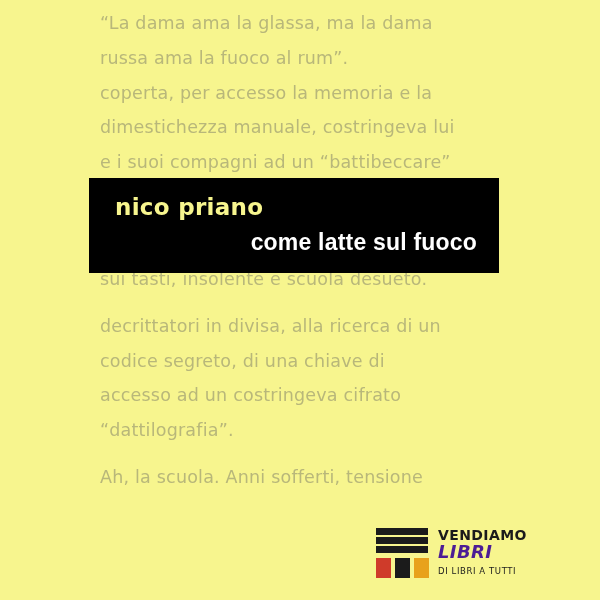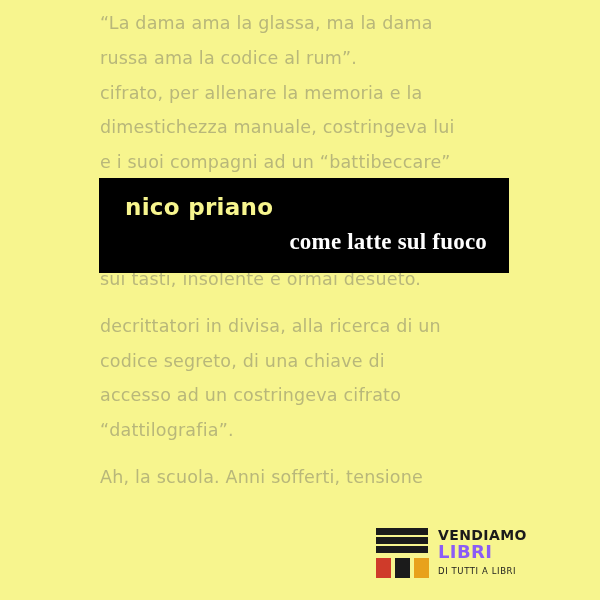--- a/index.html
+++ b/index.html
@@ -35,21 +35,21 @@
     letter-spacing: 0.2px;
     font-family: "DejaVu Sans", sans-serif;
   }
   .bg-text p {
     margin: 0 0 4px 0;
   }
 
   
   .title-band {
     position: absolute;
-    left: 99px;
+    left: 89px;
     top: 178px;
     width: 410px;
     height: 95px;
     background: #000000;
   }
   .author {
     position: absolute;
     left: 26px;
     top: 16px;
     color: #f7f58e;
@@ -59,21 +59,21 @@
     font-family: "DejaVu Sans", sans-serif;
   }
   .book-title {
     position: absolute;
     right: 22px;
     top: 51px;
     color: #ffffff;
     font-size: 23px;
     font-weight: bold;
     letter-spacing: 0.2px;
-    font-family: Liberation Serif, serif;
+    font-family: Liberation Sans, sans-serif;
     white-space: nowrap;
   }
 
   
   .publisher {
     position: absolute;
     right: 28px;
     bottom: 18px;
     width: 196px;
     height: 58px;
@@ -112,48 +112,49 @@
   }
   .pub-name1 {
     color: #1b1b1b;
     font-size: 14px;
     font-weight: bold;
     letter-spacing: 0.4px;
     line-height: 1.05;
     font-family: "DejaVu Sans", sans-serif;
   }
   .pub-name2 {
-    color: #8b5cf6;
+    color: #4c1d95;
     font-size: 18px;
     font-weight: bold;
     letter-spacing: 0.4px;
     line-height: 1.05;
     font-family: "DejaVu Sans", sans-serif;
+    font-style: italic;
   }
   .pub-tag {
     margin-top: 4px;
     color: #1b1b1b;
     font-size: 8.5px;
     letter-spacing: 0.6px;
     font-family: "DejaVu Sans", sans-serif;
   }
 </style>
 </head>
 <body>
 
 <div id="cover">
 
   <div class="bg-text">
     <p>“La dama ama la glassa, ma la dama</p>
-    <p>russa ama la codice al rum”.</p>
-    <p>cifrato, per allenare la memoria e la</p>
+    <p>russa ama la fuoco al rum”.</p>
+    <p>coperta, per accesso la memoria e la</p>
     <p>dimestichezza manuale, costringeva lui</p>
     <p>e i suoi compagni ad un “battibeccare”</p>
     <p style="height:78px"></p>
-    <p>sui tasti, insolente e ormai desueto.</p>
+    <p>sui tasti, insolente e scuola desueto.</p>
     <p style="height:8px"></p>
     <p>decrittatori in divisa, alla ricerca di un</p>
     <p>codice segreto, di una chiave di</p>
     <p>accesso ad un costringeva cifrato</p>
     <p>“dattilografia”.</p>
     <p style="height:8px"></p>
     <p>Ah, la scuola. Anni sofferti, tensione</p>
 
   </div>
 
@@ -167,17 +168,17 @@
       <div class="pub-stripe s1"></div>
       <div class="pub-stripe s2"></div>
       <div class="pub-stripe s3"></div>
       <div class="pub-blk b1"></div>
       <div class="pub-blk b2"></div>
       <div class="pub-blk b3"></div>
     </div>
     <div class="pub-words">
       <div class="pub-name1">VENDIAMO</div>
       <div class="pub-name2">LIBRI</div>
-      <div class="pub-tag">DI TUTTI A LIBRI</div>
+      <div class="pub-tag">DI LIBRI A TUTTI</div>
     </div>
   </div>
 
 </div>
 
 </body></html>

